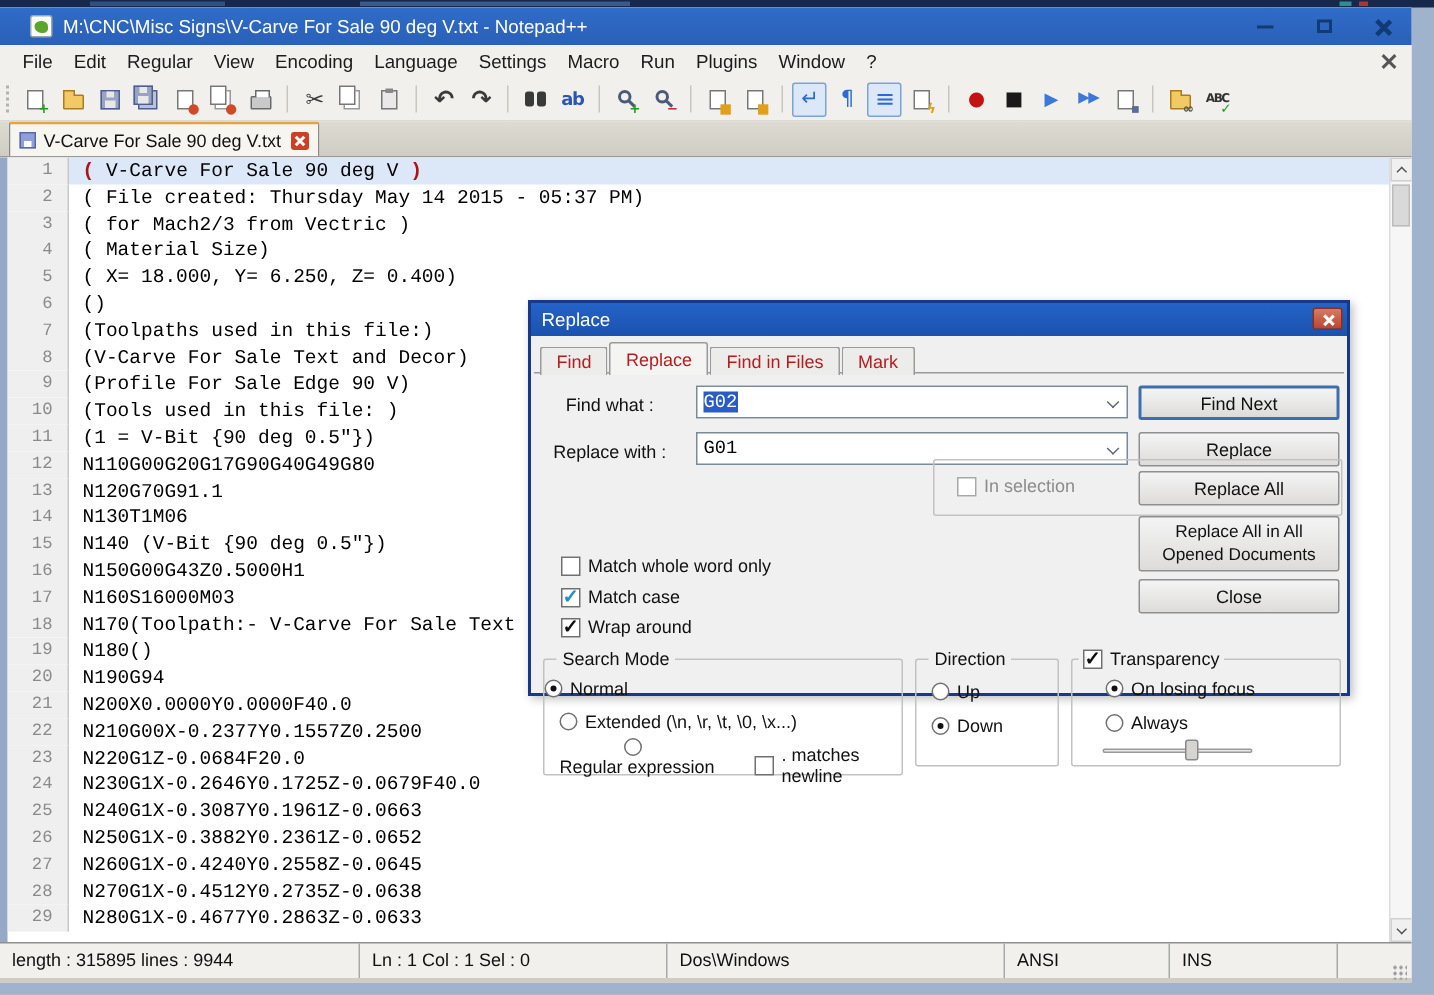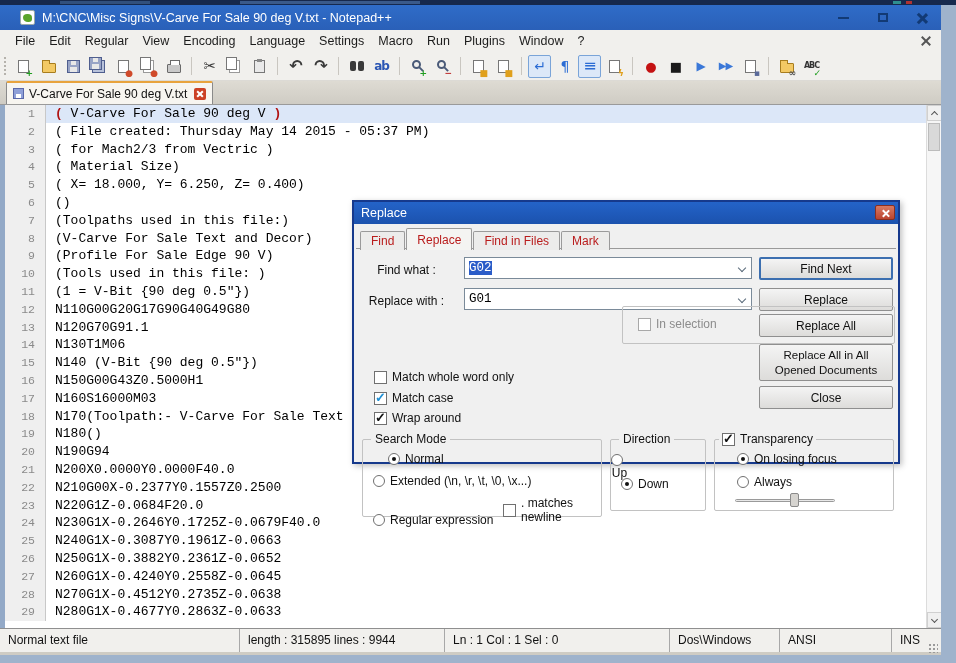--- a/index.html
+++ b/index.html
@@ -323,21 +323,20 @@
             <span class="sb-chev"></span>
           </span>
         <span class="sb-thumb"></span>
         <span class="sb-btn sb-dn">
             <span class="sb-chev"></span>
           </span>
       </div>
     </div>
 
     <div class="statusbar">
-        <span class="st-cell">Normal text file</span>
         <span class="st-cell">length : 315895    lines : 9944</span>
         <span class="st-cell">Ln : 1    Col : 1    Sel : 0</span>
         <span class="st-cell">Dos\Windows</span>
         <span class="st-cell">ANSI</span>
         <span class="st-cell">INS</span>
       </div>
   </div>
 
   <div class="grip" style="z-index: 5; right: 18px; bottom: 10px;"></div>
 
@@ -390,35 +389,35 @@
         <span class="cbl">Wrap around</span>
       </label>
 
     <div class="frame" style="left:8px;top:237px;width:240px;height:78px">
       <span class="grp-legend">Search Mode</span>
       <span></span>
       <label class="cb" style="left:140px;top:56px">
           <span class="cbx"></span>
           <span class="cbl">. matches newline</span>
         </label>
-    <label class="rb" style="left: 25px; top: 12px;">
+    <label class="rb" style="left: 0; top: 12px;">
           <span class="rdot on"></span>
           <span>Normal</span>
         </label><label class="rb" style="left: 10px; top: 34px;">
           <span class="rdot"></span>
           <span>Extended (\n, \r, \t, \0, \x...)</span>
-        </label><label class="rb" style="left: 10px; top: 73px;">
+        </label><label class="rb" style="left: 10px; top: 52px; flex-direction: column;">
           <span class="rdot"></span>
           <span>Regular expression</span>
         </label></div>
 
     <div class="frame" style="left:256px;top:237px;width:96px;height:72px">
       <span class="grp-legend">Direction</span>
       <span></span>
-    <label class="rb" style="left: 0; top: 14px; flex-direction: column;">
+    <label class="rb" style="left: 10px; top: 14px;">
           <span class="rdot"></span>
           <span>Up</span>
         </label><label class="rb" style="left: 10px; top: 37px;">
           <span class="rdot on"></span>
           <span>Down</span>
         </label></div>
 
     <div class="frame" style="left:360px;top:237px;width:180px;height:72px">
       <label class="cb" style="left:4px;top:-8px;background:#f0f0f0;padding:0 3px">
           <span class="cbx chk-black"></span>

